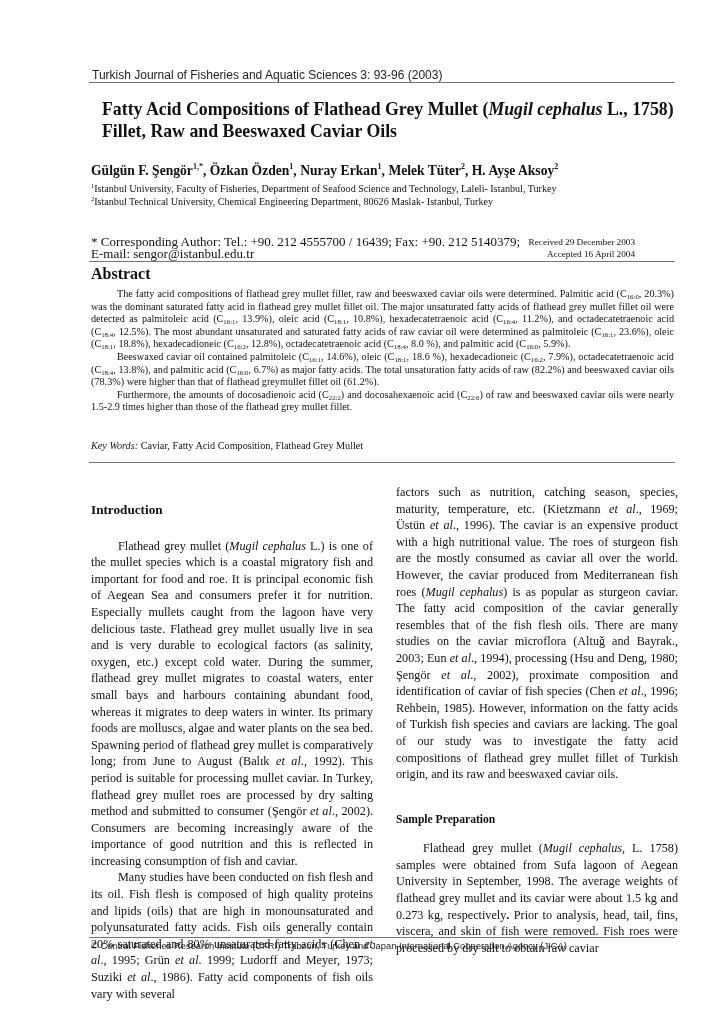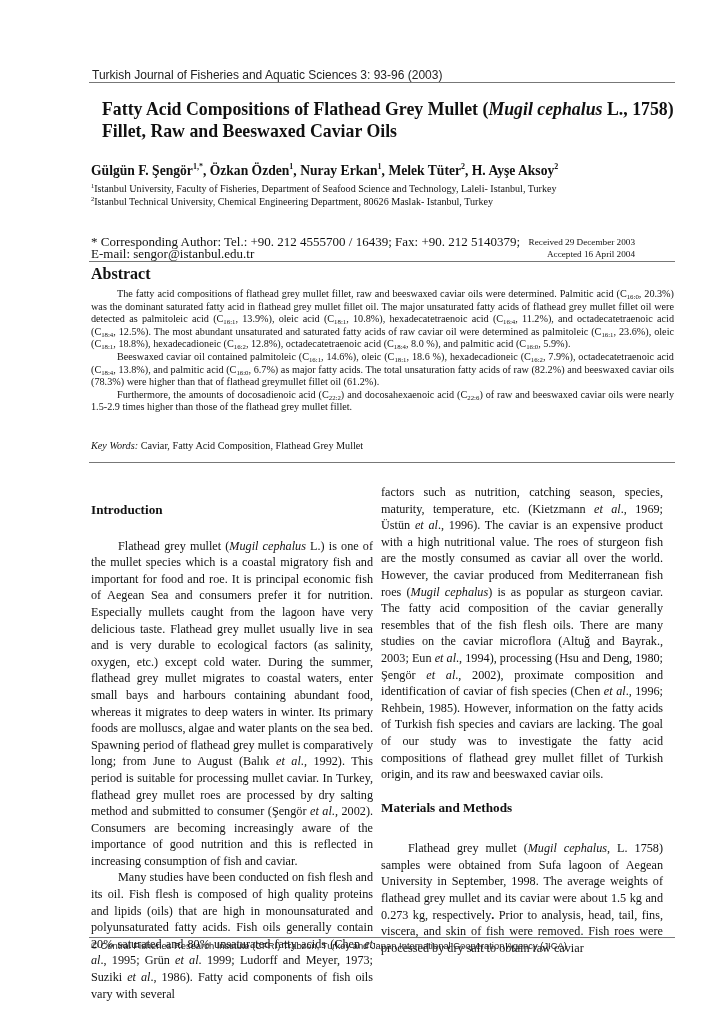--- a/index.html
+++ b/index.html
@@ -70,23 +70,23 @@
 <div class="abs kw"><em>Key Words:</em><span> Caviar, Fatty Acid Composition, Flathead Grey Mullet</span></div>
 <div class="abs rule" style="top:462px"></div>
 
 <div class="abs col" style="left:91px; top:486px;margin-top:16px;">
   <div class="h2">Introduction</div>
   <div style="height:19px"></div>
   <p><span>Flathead grey mullet (</span><i>Mugil cephalus</i><span> L.) is one of the mullet species which is a coastal migratory fish and important for food and roe. It is principal economic fish of Aegean Sea and consumers prefer it for nutrition. Especially mullets caught from the lagoon have very delicious taste. Flathead grey mullet usually live in sea and is very durable to ecological factors (as salinity, oxygen, etc.) except cold water. During the summer, flathead grey mullet migrates to coastal waters, enter small bays and harbours containing abundant food, whereas it migrates to deep waters in winter. Its primary foods are molluscs, algae and water plants on the sea bed. Spawning period of flathead grey mullet is comparatively long; from June to August (Balık </span><i>et al</i><span>., 1992). This period is suitable for processing mullet caviar. In Turkey, flathead grey mullet roes are processed by dry salting method and submitted to consumer (Şengör </span><i>et al</i><span>., 2002). Consumers are becoming increasingly aware of the importance of good nutrition and this is reflected in increasing consumption of fish and caviar.</span></p>
   <p><span>Many studies have been conducted on fish flesh and its oil. Fish flesh is composed of high quality proteins and lipids (oils) that are high in monounsaturated and polyunsaturated fatty acids. Fish oils generally contain 20% saturated and 80% unsaturated fatty acids (Chen </span><i>et al</i><span>., 1995; Grün </span><i>et al</i><span>. 1999; Ludorff and Meyer, 1973; Suziki </span><i>et al</i><span>., 1986). Fatty acid components of fish oils vary with several</span></p>
 </div>
 
-<div class="abs col" style="left:381px; top:484px;">
+<div class="abs col" style="left:396px; top:484px;">
   <p class="noind"><span>factors such as nutrition, catching season, species, maturity, temperature, etc. (Kietzmann </span><i>et al</i><span>., 1969; Üstün </span><i>et al</i><span>., 1996). The caviar is an expensive product with a high nutritional value. The roes of sturgeon fish are the mostly consumed as caviar all over the world. However, the caviar produced from Mediterranean fish roes (</span><i>Mugil cephalus</i><span>) is as popular as sturgeon caviar. The fatty acid composition of the caviar generally resembles that of the fish flesh oils. There are many studies on the caviar microflora (Altuğ and Bayrak., 2003; Eun </span><i>et al</i><span>., 1994), processing (Hsu and Deng, 1980; Şengör </span><i>et al</i><span>., 2002), proximate composition and identification of caviar of fish species (Chen </span><i>et al</i><span>., 1996; Rehbein, 1985). However, information on the fatty acids of Turkish fish species and caviars are lacking. The goal of our study was to investigate the fatty acid compositions of flathead grey mullet fillet of Turkish origin, and its raw and beeswaxed caviar oils.</span></p>
   <div style="height:17px"></div>
-  <div class="h2">Materials and Methods</div>
   <div style="height:12px"></div>
+  <div class="h3">Sample Preparation</div>
   <div style="height:12px"></div>
   <p><span>Flathead grey mullet (</span><i>Mugil cephalus</i><span>, L. 1758) samples were obtained from Sufa lagoon of Aegean University in September, 1998. The average weights of flathead grey mullet and its caviar were about 1.5 kg and 0.273 kg, respectively</span><b>.</b><span> Prior to analysis, head, tail, fins, viscera, and skin of fish were removed. Fish roes were processed by dry salt to obtain raw caviar</span></p>
 </div>
 
 <div class="abs rule" style="top:937px"></div>
 <div class="abs footer">© Central Fisheries Research Institute (CFRI) Trabzon, Turkey and Japan International Cooperation Agency (JICA)</div>
 
 </body></html>

